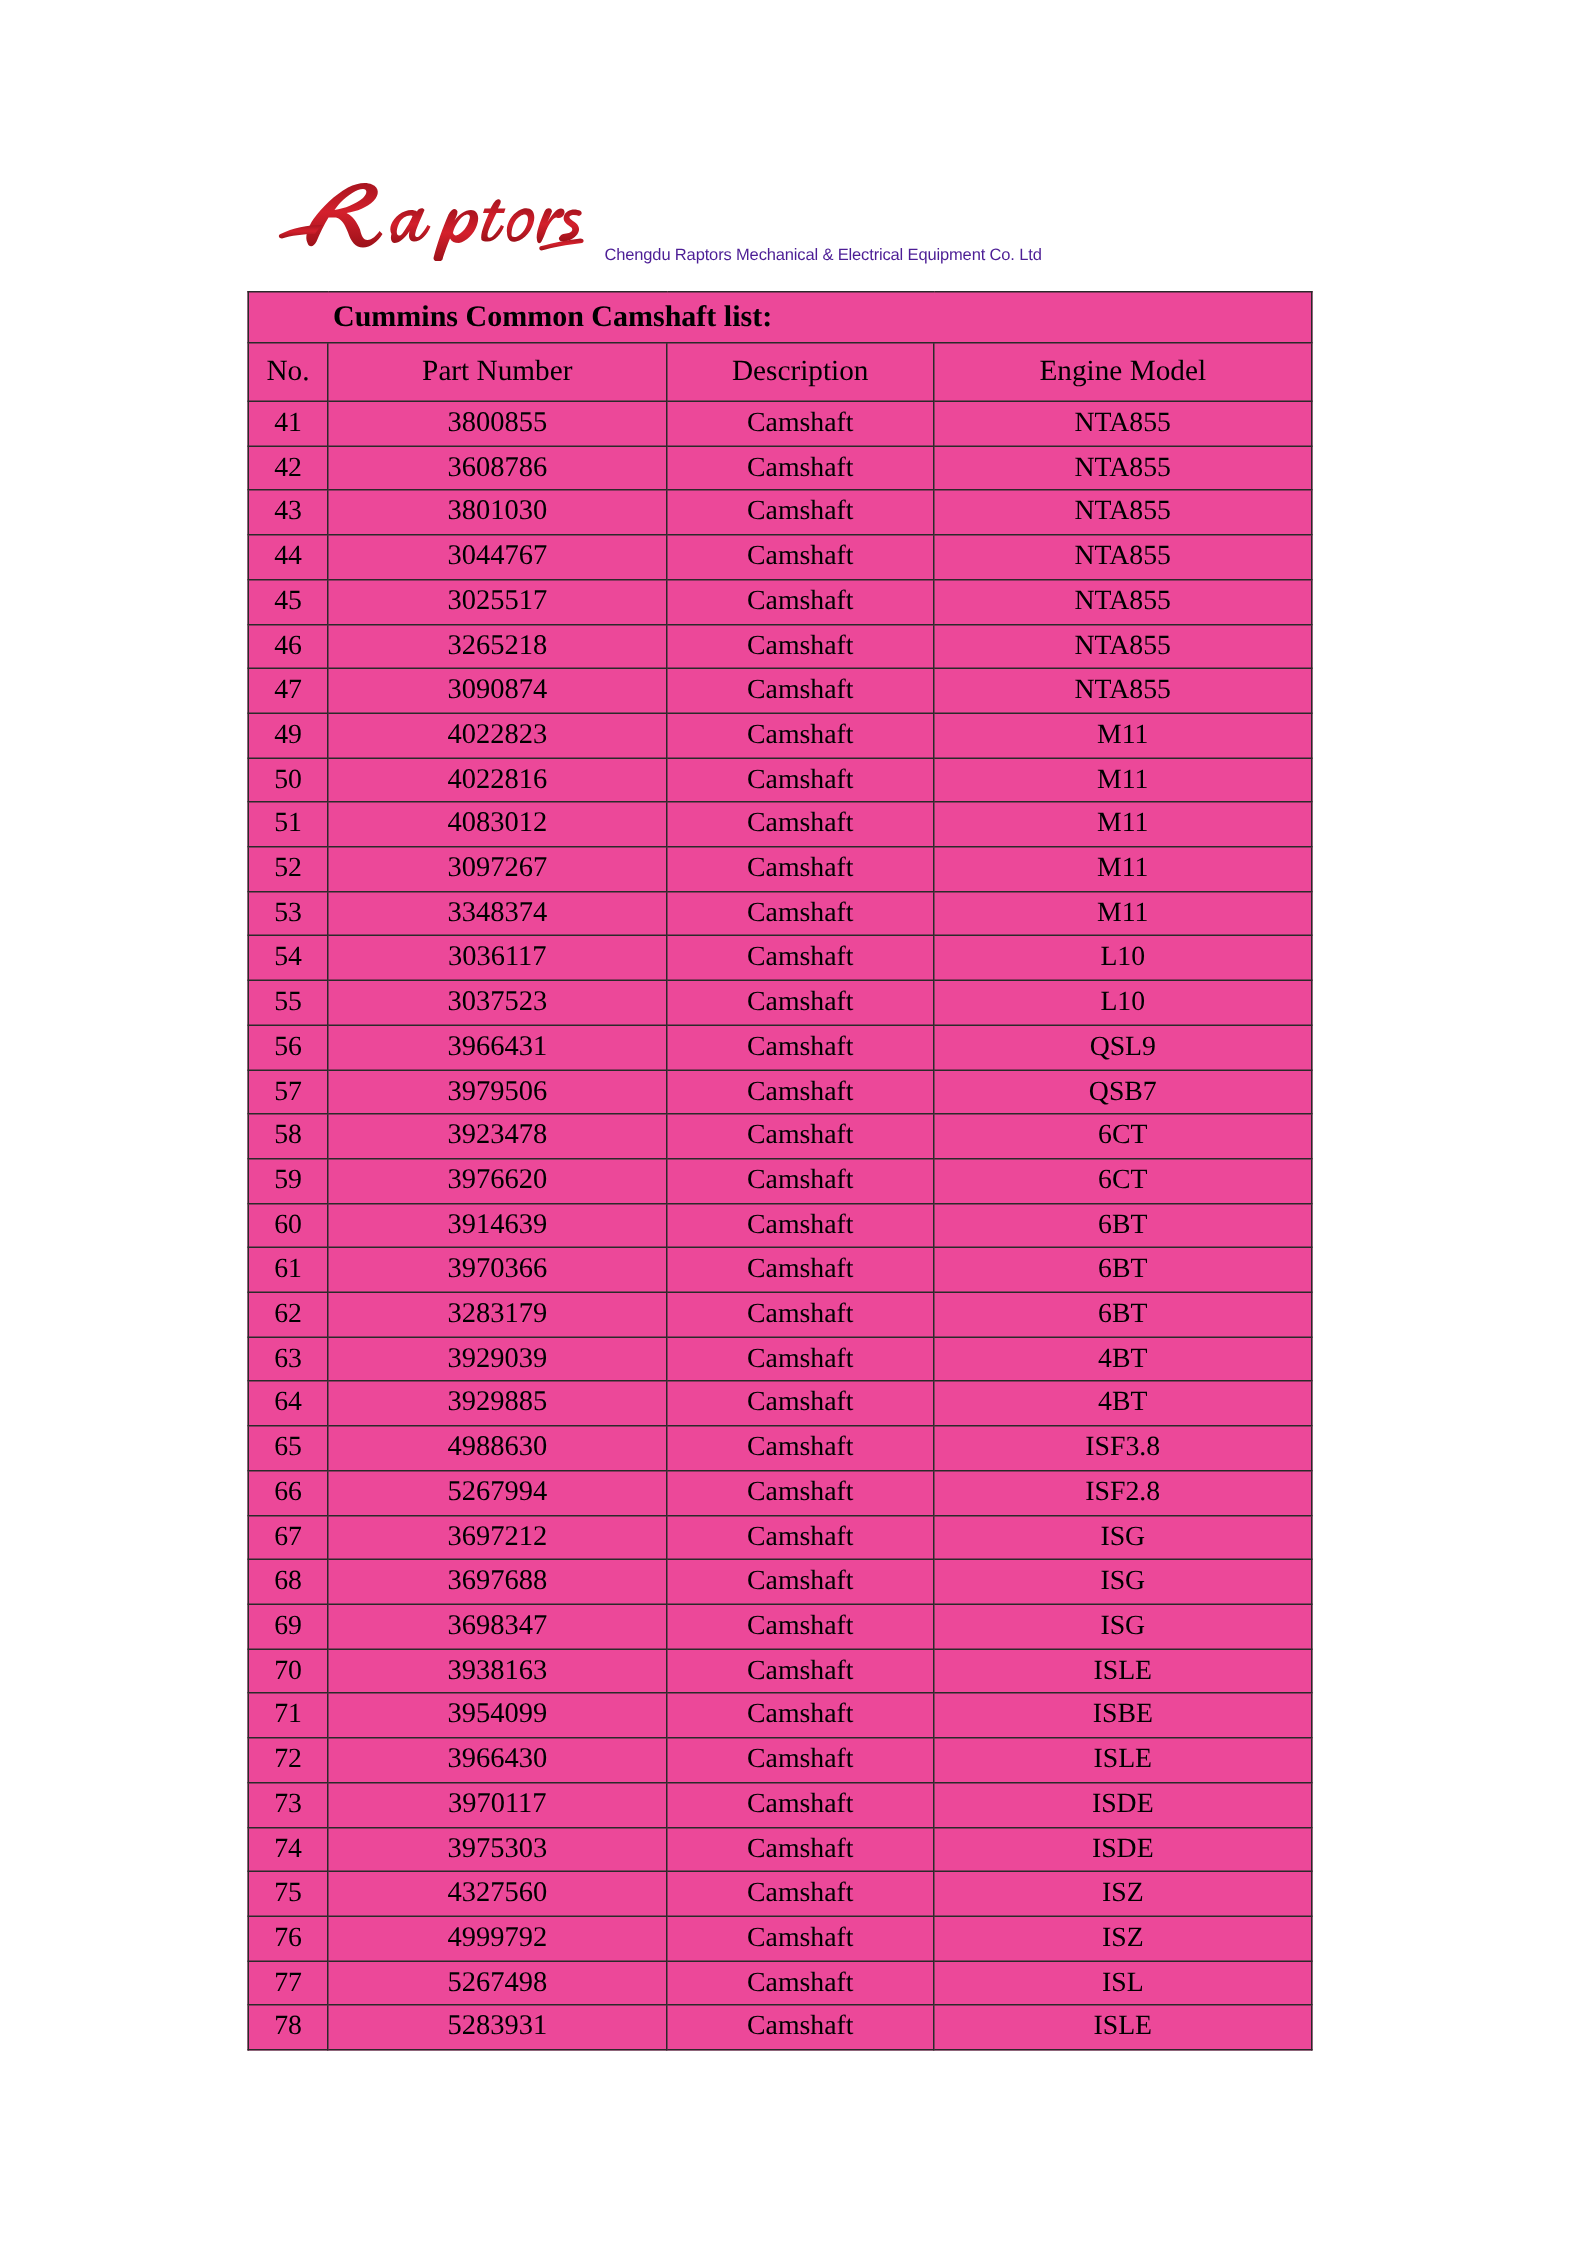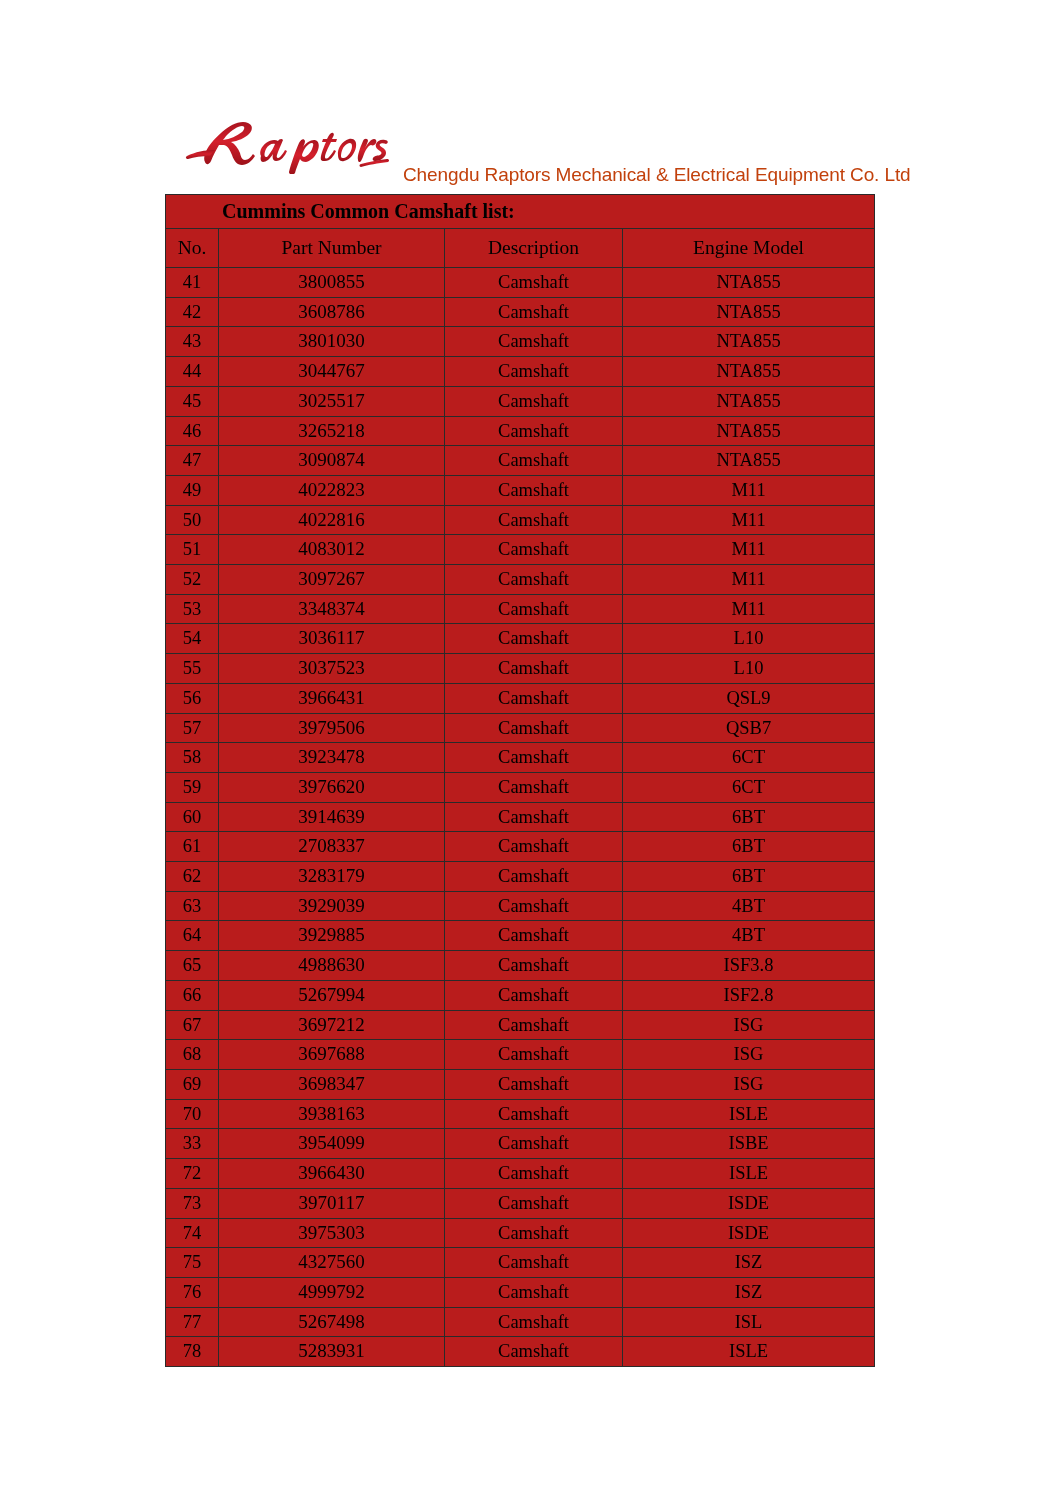--- a/index.html
+++ b/index.html
@@ -36,39 +36,39 @@
     width: 215px;
     height: 62px;
   }
   .logo svg { display: block; }
   .company-line {
     position: absolute;
     left: 238px;
     top: 52px;
     width: 470px;
     font-family: "Liberation Sans", sans-serif;
-    font-size: 19px;
+    font-size: 11px;
     letter-spacing: -0.1px;
-    color: #c2410c;
+    color: #4c1d95;
     white-space: nowrap;
     text-align: left;
   }
 
   
   .tbl-wrap {
     position: absolute;
     left: 165px;
     top: 194px;
     width: 709px;
   }
   table.camshaft {
     border-collapse: collapse;
     table-layout: fixed;
     width: 709px;
-    background: #b91c1c;
+    background: #ec4899;
     padding-left: 41px;
   }
   table.camshaft td, table.camshaft th {
     border: 1.6px solid #2a2a2a;
     padding: 0;
     margin: 0;
     text-align: center;
     vertical-align: middle;
     color: #000000;
     font-weight: normal;
@@ -276,21 +276,21 @@
             <td class="eng-cell">6CT</td>
           </tr>
           <tr class="data-row">
             <td class="no-cell">60</td>
             <td class="part-cell">3914639</td>
             <td class="desc-cell">Camshaft</td>
             <td class="eng-cell">6BT</td>
           </tr>
           <tr class="data-row">
             <td class="no-cell">61</td>
-            <td class="part-cell">2708337</td>
+            <td class="part-cell">3970366</td>
             <td class="desc-cell">Camshaft</td>
             <td class="eng-cell">6BT</td>
           </tr>
           <tr class="data-row">
             <td class="no-cell">62</td>
             <td class="part-cell">3283179</td>
             <td class="desc-cell">Camshaft</td>
             <td class="eng-cell">6BT</td>
           </tr>
           <tr class="data-row">
@@ -335,21 +335,21 @@
             <td class="desc-cell">Camshaft</td>
             <td class="eng-cell">ISG</td>
           </tr>
           <tr class="data-row">
             <td class="no-cell">70</td>
             <td class="part-cell">3938163</td>
             <td class="desc-cell">Camshaft</td>
             <td class="eng-cell">ISLE</td>
           </tr>
           <tr class="data-row">
-            <td class="no-cell">33</td>
+            <td class="no-cell">71</td>
             <td class="part-cell">3954099</td>
             <td class="desc-cell">Camshaft</td>
             <td class="eng-cell">ISBE</td>
           </tr>
           <tr class="data-row">
             <td class="no-cell">72</td>
             <td class="part-cell">3966430</td>
             <td class="desc-cell">Camshaft</td>
             <td class="eng-cell">ISLE</td>
           </tr>

